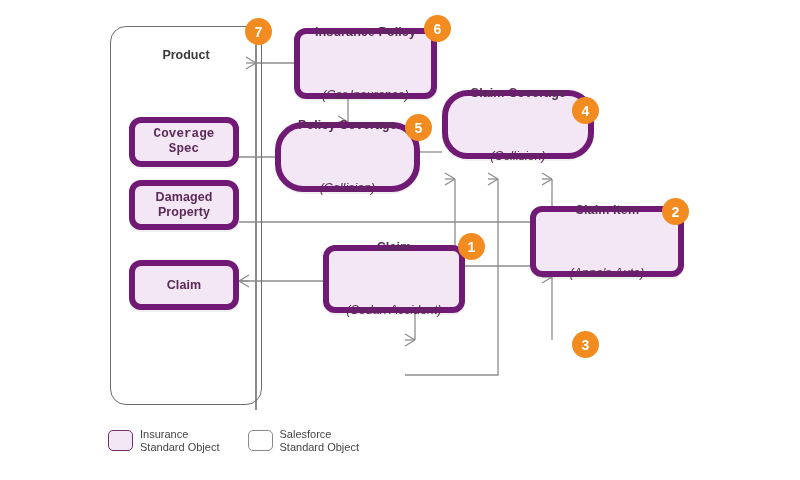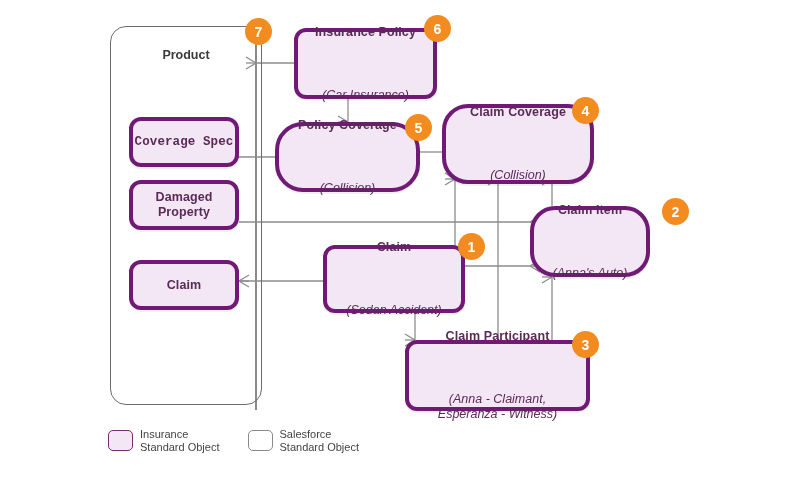--- a/index.html
+++ b/index.html
@@ -15,21 +15,21 @@
     position:absolute;
     box-sizing:border-box;
     border-radius:12px;
     display:flex;flex-direction:column;
     align-items:center;justify-content:center;
     text-align:center;
     color:#5b2b57;
   }
   .node.ins{
     background:#f3e6f5;
-    border:4px solid #701a75;
+    border:6px solid #701a75;
     box-shadow:0 2px 0 rgba(0,0,0,0.06);
   }
   .node .title{
     font-weight:bold;
     font-size:12.5px;
     line-height:15px;
     letter-spacing:.1px;
     color:#5b2b57;
   }
   .node .sub{
@@ -143,43 +143,38 @@
     <div class="sub">(Car Insurance)</div>
   </div>
   <div class="badge" style="left:424px;top:15px;">6</div>
 
   <div class="node ins" style="left:275px;top:122px;width:145px;height:70px;border-radius:28px;">
     <div class="title">Policy Coverage</div>
     <div class="sub">(Collision)</div>
   </div>
   <div class="badge" style="left:405px;top:114px;">5</div>
 
-  <div class="node ins" style="left:442px;top:104px;width:152px;height:80px;border-radius:26px;">
+  <div class="node ins" style="left:442px;top:90px;width:152px;height:69px;border-radius:26px;">
     <div class="title">Claim Coverage</div>
     <div class="sub">(Collision)</div>
   </div>
   <div class="badge" style="left:572px;top:97px;">4</div>
 
-  <div class="node ins" style="left:530px;top:206px;width:120px;height:71px;border-radius:25px;">
+  <div class="node ins" style="left:530px;top:206px;width:154px;height:71px;">
     <div class="title">Claim Item</div>
     <div class="sub">(Anna's Auto)</div>
   </div>
   <div class="badge" style="left:662px;top:198px;">2</div>
 
   <div class="node ins" style="left:323px;top:245px;width:142px;height:68px;">
     <div class="title">Claim</div>
     <div class="sub">(Sedan Accident)</div>
   </div>
   <div class="badge" style="left:458px;top:233px;">1</div>
 
-  <div class="node ins" style="left:405px;top:340px;width:185px;height:71px;">
-    <div class="title">Claim Participant</div>
-    <div class="sub" style="white-space:pre-line;">(Anna - Claimant,
-Esperanza - Witness)</div>
-  </div>
   <div class="badge" style="left:572px;top:331px;">3</div>
 
   <div class="legend">
     <div class="legend-item">
       <div class="swatch ins"></div>
       <div class="legend-text">Insurance
 Standard Object</div>
     </div>
     <div class="legend-item">
       <div class="swatch sf"></div>

